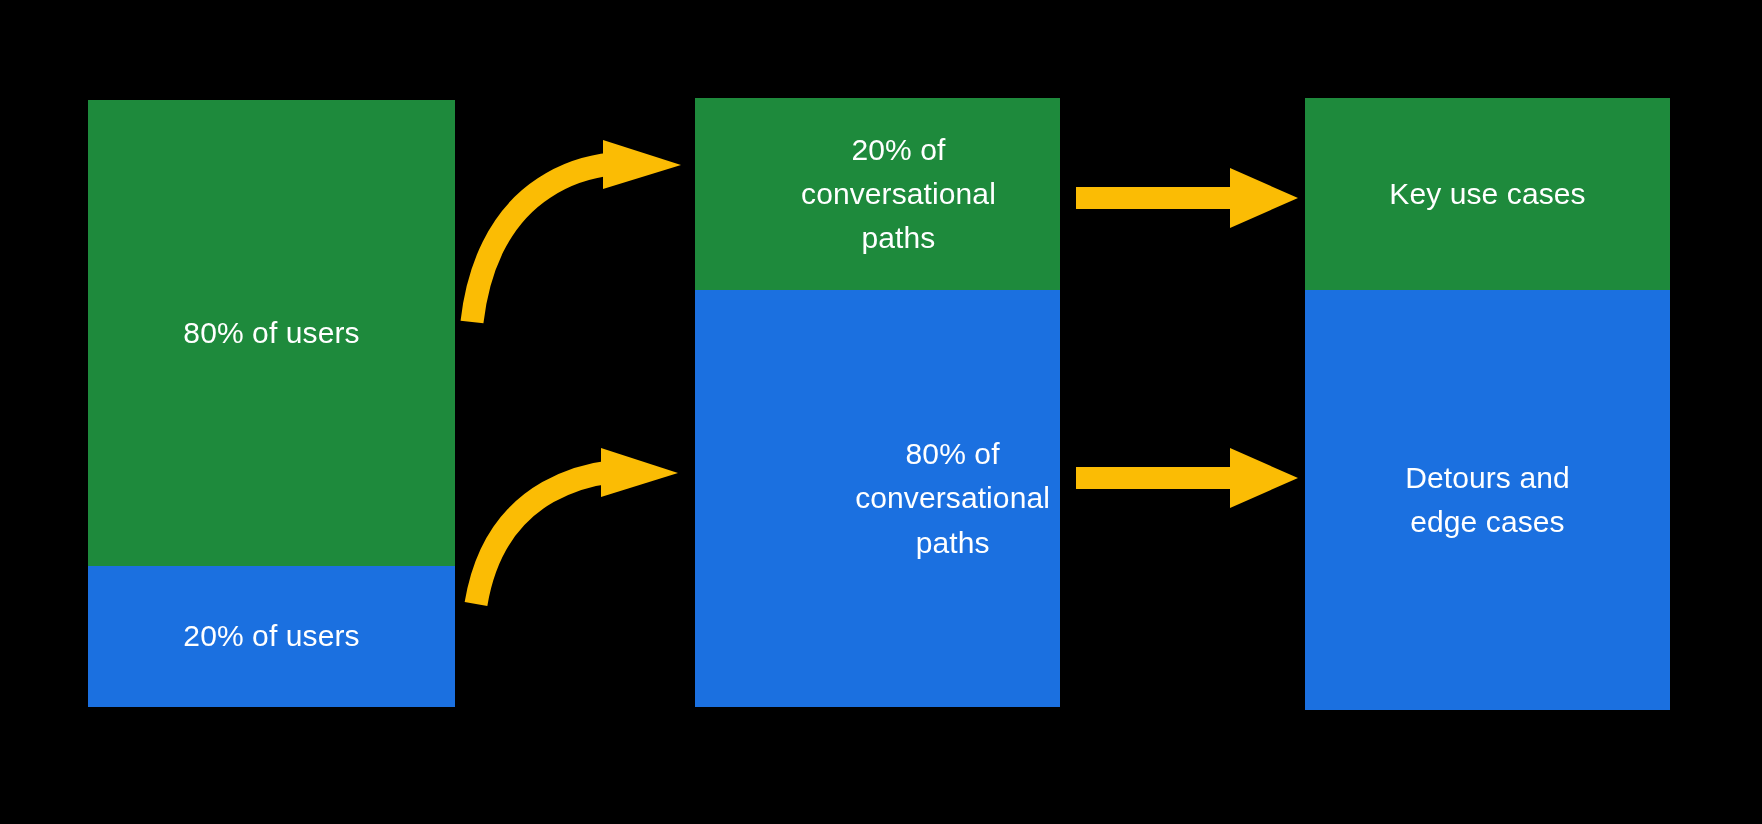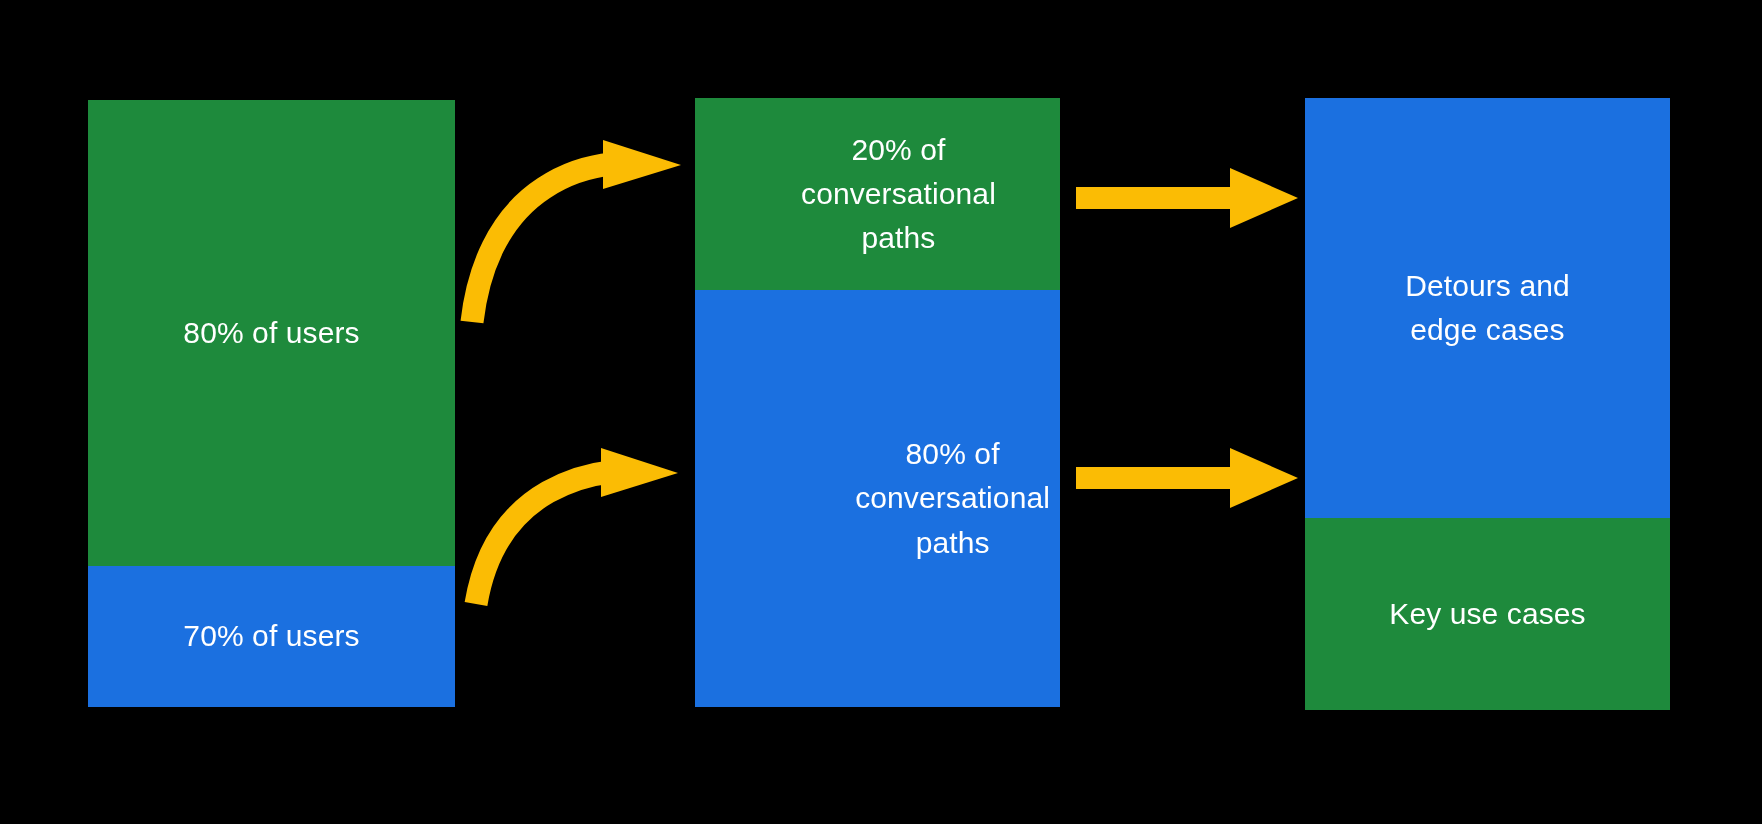--- a/index.html
+++ b/index.html
@@ -90,44 +90,44 @@
 </head>
 <body>
 
 <div id="stage">
 
   <div class="column" id="column-users">
     <div class="segment seg-green">
       <span class="seg-label">80% of users</span>
     </div>
     <div class="segment seg-blue">
-      <span class="seg-label">70% of users</span>
+      <span class="seg-label">20% of users</span>
     </div>
   </div>
 
   <div class="column" id="column-paths">
     <div class="segment seg-green">
       <span class="seg-label">20% of
 conversational
 paths</span>
     </div>
     <div class="segment seg-blue">
       <span class="seg-label">80% of
 conversational
 paths</span>
     </div>
   </div>
 
   <div class="column" id="column-outcomes">
+    <div class="segment seg-green">
+      <span class="seg-label">Key use cases</span>
+    </div>
     <div class="segment seg-blue">
       <span class="seg-label">Detours and
 edge cases</span>
-    </div>
-    <div class="segment seg-green">
-      <span class="seg-label">Key use cases</span>
     </div>
   </div>
 
   <svg class="arrow-svg" id="arrow-curved-top" viewBox="0 0 260 230">
     <path d="M 32 182
              C 38 130, 58 78, 104 48
              C 128 32, 152 26, 172 24" fill="none" stroke="#FBBC04" stroke-width="23" stroke-linecap="butt"></path>
     <polygon points="163,0 163,49 241,25" fill="#FBBC04"></polygon>
   </svg>
 

